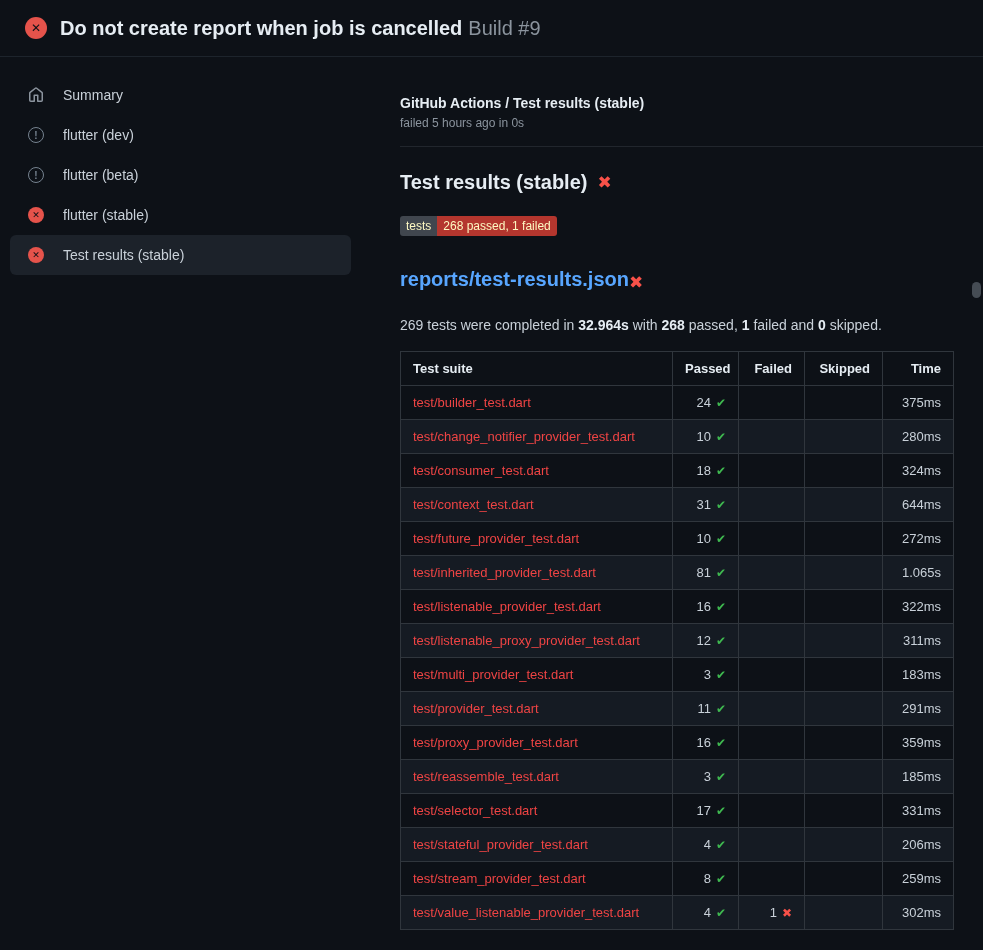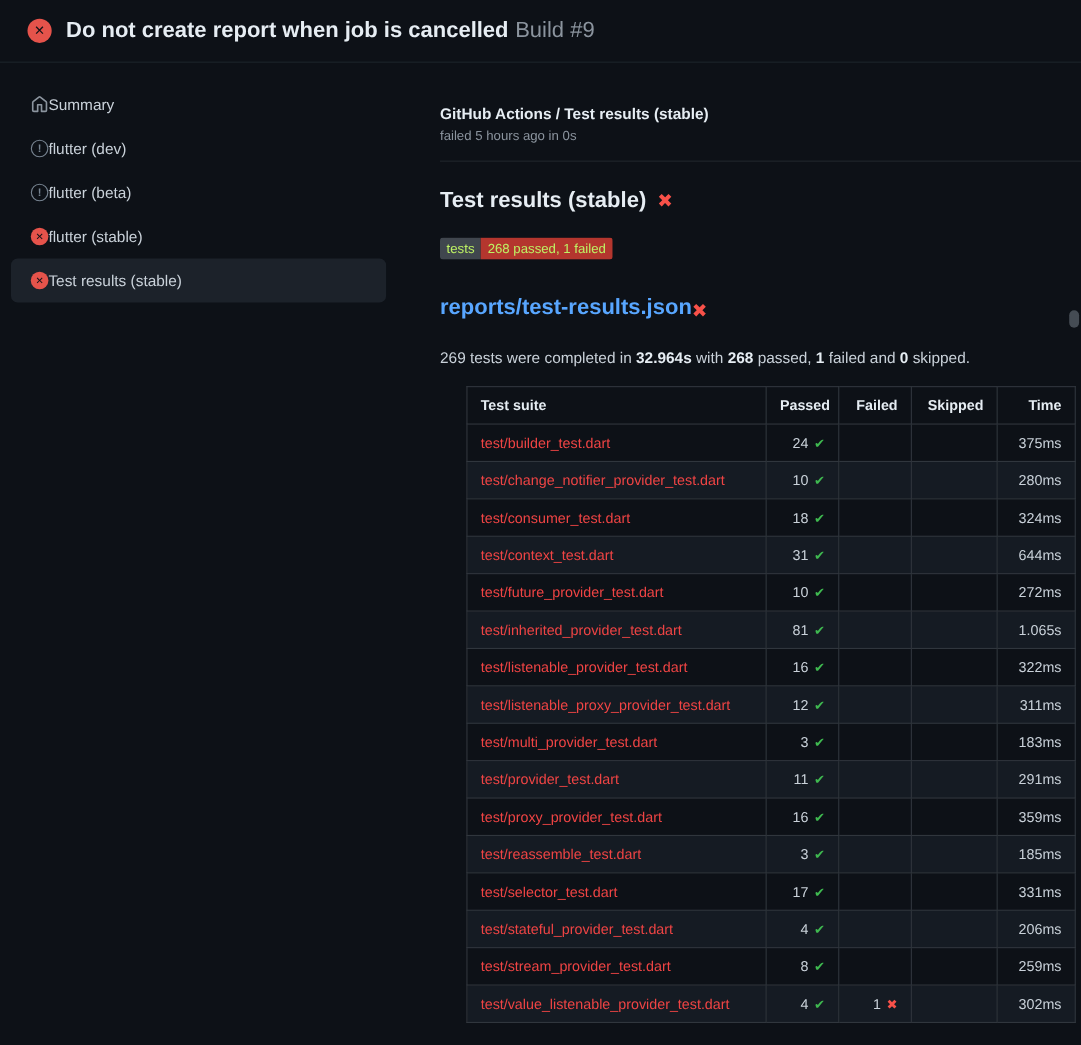--- a/index.html
+++ b/index.html
@@ -26,21 +26,21 @@
   }
   .page-title { font-size: 20px; font-weight: 700; color: #e6edf3; text-align: center; }
   .build-num { color: #8b949e; font-weight: 400; margin-left: 6px; }
 
   
   .layout { display: flex; height: 893px; }
 
   
   .sidebar { width: 376px; flex: none; padding: 18px 25px 0 10px; }
   .side-item {
-    display: flex; align-items: center; gap: 0;
+    display: flex; align-items: center; gap: 19px;
     height: 40px; padding: 0 18px; border-radius: 6px;
     font-size: 14px; cursor: pointer; color: #c9d1d9;
   }
   .side-item.selected { background: #1c222a; }
   .home-icon { flex: none; display: flex; }
   .jobs-label { color: #8b949e; font-size: 12px; padding: 20px 18px 10px; }
   .status-circle {
     width: 16px; height: 16px; border-radius: 50%; flex: none;
     display: flex; align-items: center; justify-content: center; font-weight: bold;
   }
@@ -53,38 +53,38 @@
   .meta-line { font-size: 12px; color: #8b949e; margin-top: 5px; }
   .divider { border: 0; border-top: 1px solid #21262d; margin: 16px -30px 0 0; }
   .section-title {
     margin-top: 24px; font-size: 20px; font-weight: 700; color: #e6edf3;
     display: flex; align-items: center; gap: 10px;
   }
   .x-icon { color: #f85149; font-size: 17px; line-height: 1; }
 
   .badge {
     display: inline-flex; margin-top: 22px; font-size: 12px; line-height: 1;
-    border-radius: 3px; overflow: hidden; color: #bef264; text-align: center;
+    border-radius: 3px; overflow: hidden; color: #fef9c3; text-align: center;
   }
   .badge-label { background: #40464e; padding: 4px 6px; }
   .badge-value { background: #b4362e; padding: 4px 6px; }
 
   .report-title {
     margin-top: 32px; font-size: 20px; font-weight: 700;
     display: flex; align-items: flex-end; 
   }
   .report-title a { color: #58a6ff; text-decoration: none; }
 
   .summary-line { margin-top: 26px; font-size: 14px; color: #c9d1d9; }
   .summary-line b { color: #e6edf3; font-weight: 700; margin-top: 11px; }
 
   
   table.results {
     margin-top: 18px; width: 553px; border-collapse: collapse;
-    table-layout: fixed; font-size: 13px; margin-left: 24px;
+    table-layout: fixed; font-size: 13px;
   }
   .results th, .results td {
     border: 1px solid #30363d; padding: 0 12px; height: 34px;
     white-space: nowrap; overflow: hidden;
   }
   .results th { text-align: left; font-weight: 700; color: #e6edf3; }
   .results th.num, .results td.num { text-align: right; }
   .results tbody tr:nth-child(even) { background: #151b23; }
   .suite-link { color: #ef4444; text-decoration: none; }
   .mark { margin-left: 5px; font-size: 12px; font-weight: bold; }

